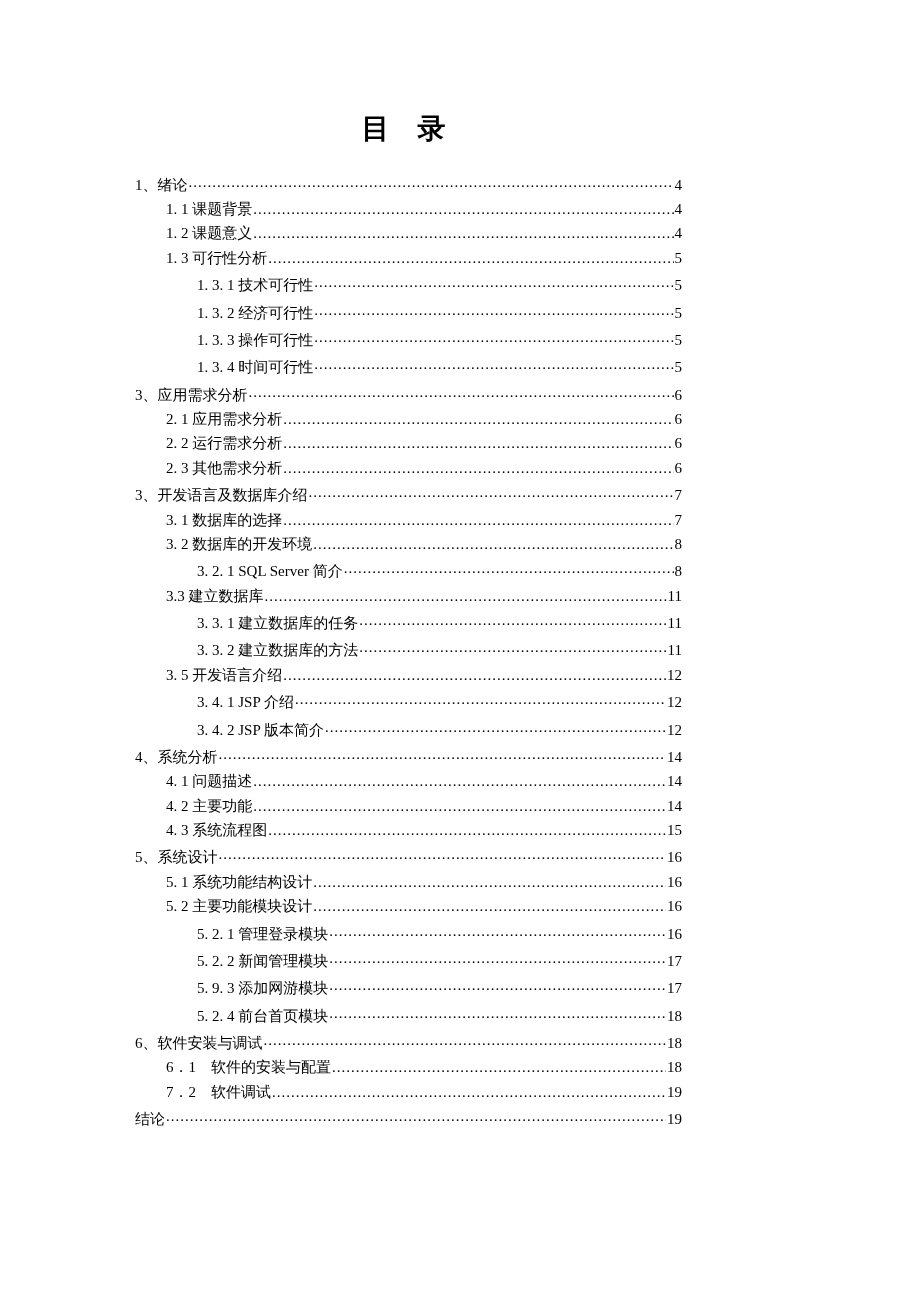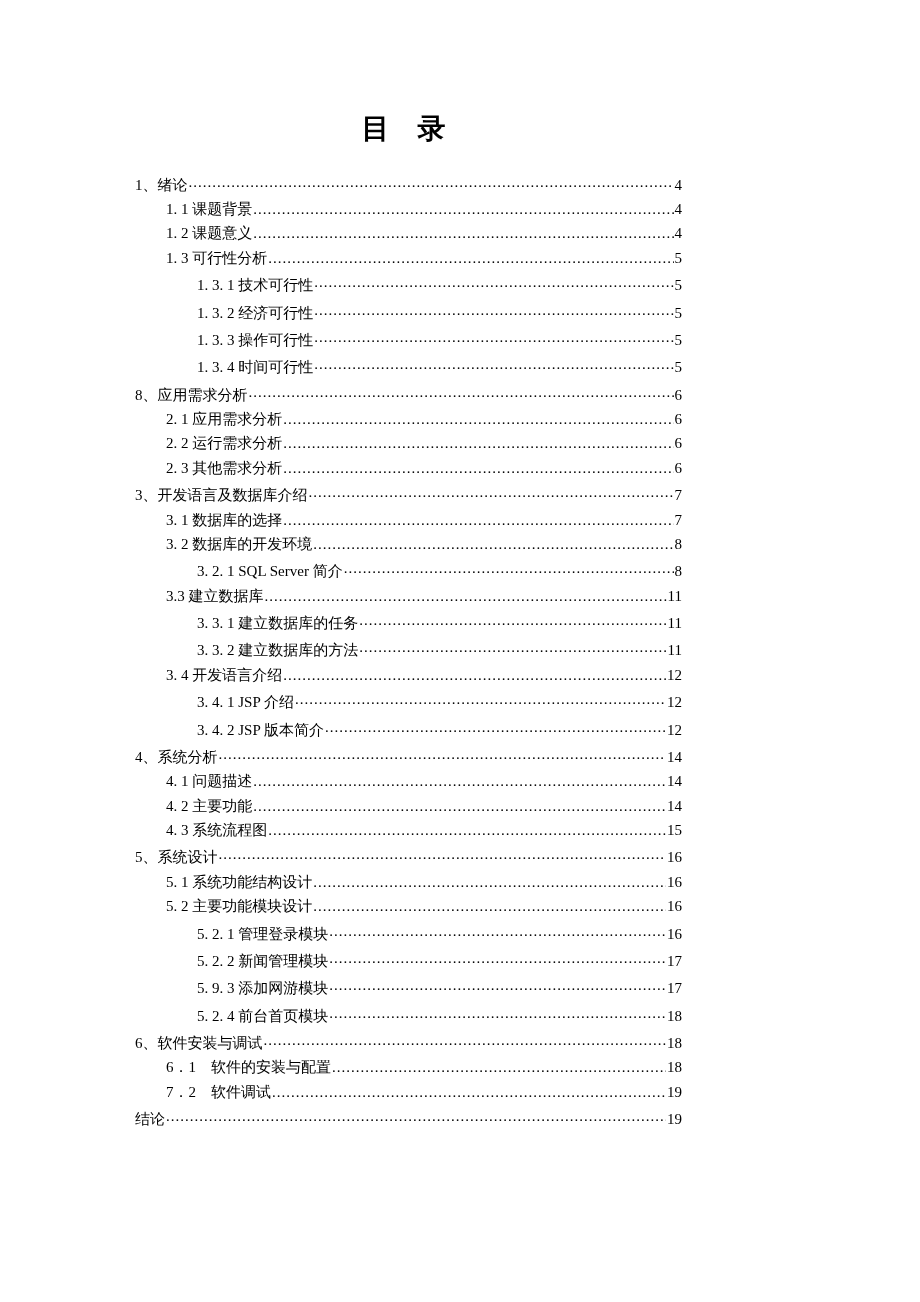--- a/index.html
+++ b/index.html
@@ -103,21 +103,21 @@
         <span class="lbl">1. 3. 3 操作可行性</span>
         <span class="dots"></span>
         <span class="pg">5</span>
       </div>
       <div class="toc-row lvl3">
         <span class="lbl">1. 3. 4 时间可行性</span>
         <span class="dots"></span>
         <span class="pg">5</span>
       </div>
       <div class="toc-row lvl1">
-        <span class="lbl">8、应用需求分析</span>
+        <span class="lbl">3、应用需求分析</span>
         <span class="dots"></span>
         <span class="pg">6</span>
       </div>
       <div class="toc-row lvl2">
         <span class="lbl">2. 1 应用需求分析</span>
         <span class="dots"></span>
         <span class="pg">6</span>
       </div>
       <div class="toc-row lvl2">
         <span class="lbl">2. 2 运行需求分析</span>
@@ -158,21 +158,21 @@
         <span class="lbl">3. 3. 1 建立数据库的任务</span>
         <span class="dots"></span>
         <span class="pg">11</span>
       </div>
       <div class="toc-row lvl3">
         <span class="lbl">3. 3. 2 建立数据库的方法</span>
         <span class="dots"></span>
         <span class="pg">11</span>
       </div>
       <div class="toc-row lvl2">
-        <span class="lbl">3. 4 开发语言介绍</span>
+        <span class="lbl">3. 5 开发语言介绍</span>
         <span class="dots"></span>
         <span class="pg">12</span>
       </div>
       <div class="toc-row lvl3">
         <span class="lbl">3. 4. 1 JSP 介绍</span>
         <span class="dots"></span>
         <span class="pg">12</span>
       </div>
       <div class="toc-row lvl3">
         <span class="lbl">3. 4. 2 JSP 版本简介</span>

